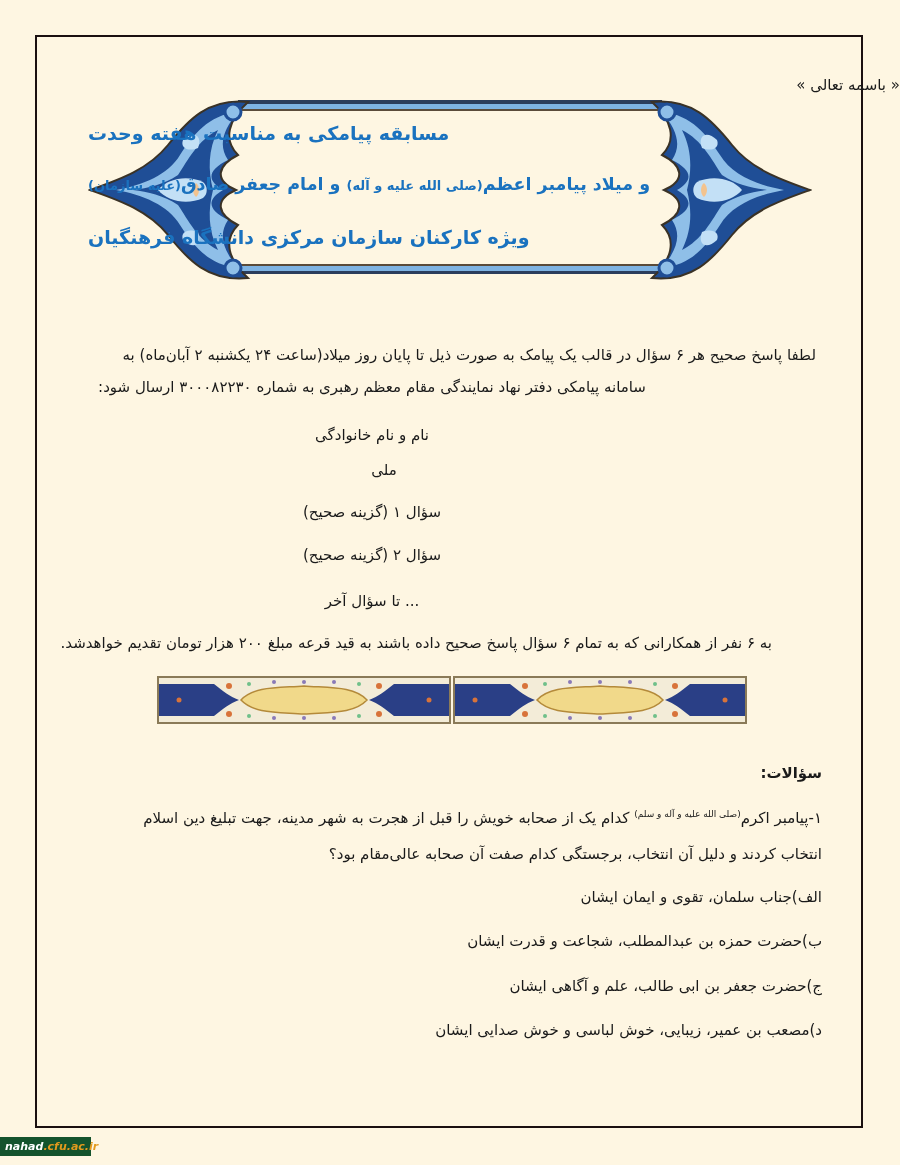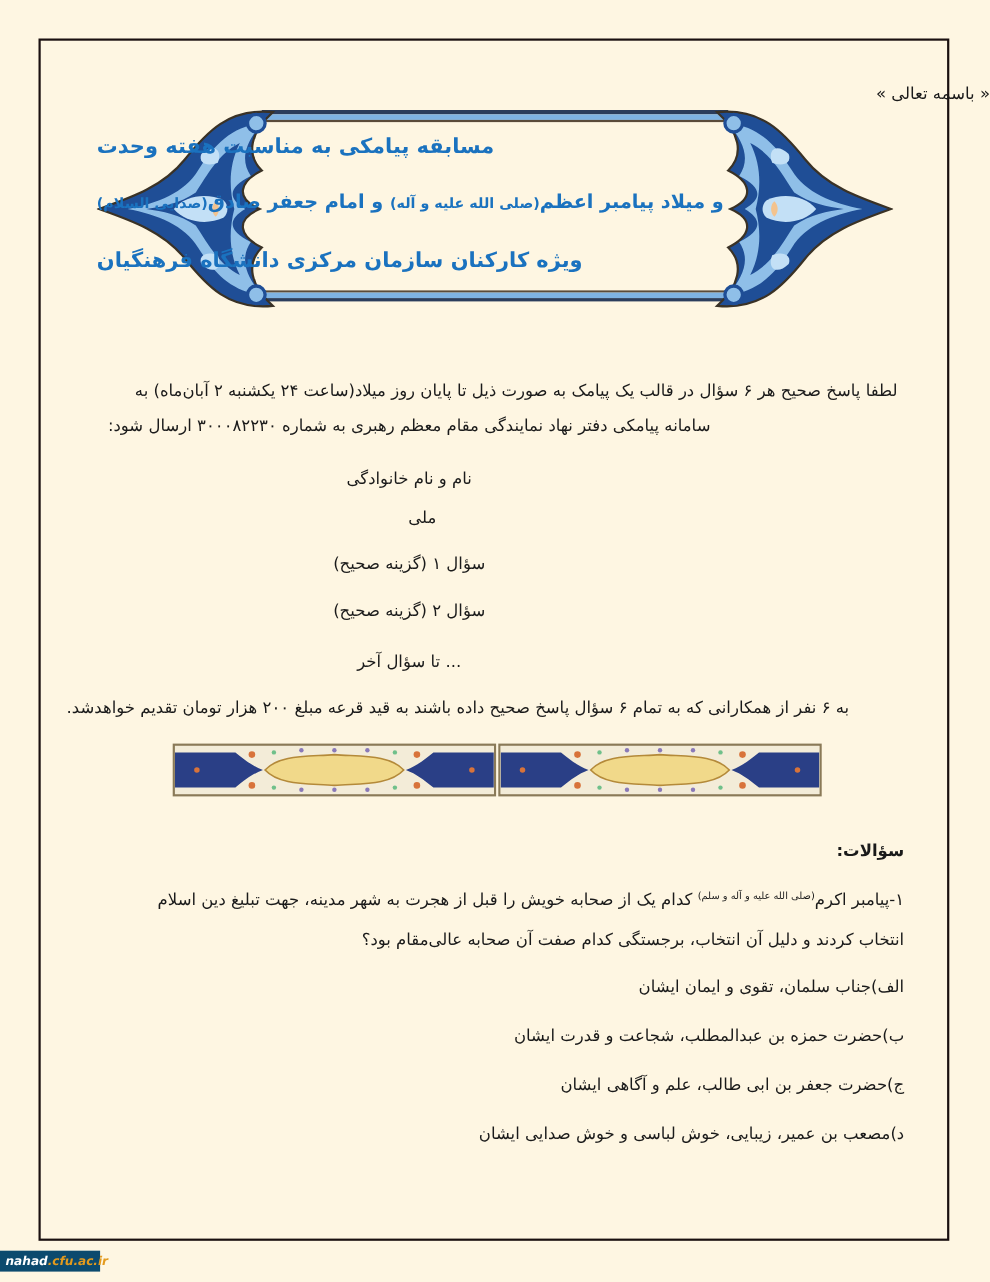--- a/index.html
+++ b/index.html
@@ -100,21 +100,21 @@
     .sup-honor {
       font-size: 9px;
       vertical-align: super;
     }
     .watermark {
       position: absolute;
       left: 0;
       top: 1137px;
       width: 91px;
       height: 19px;
-      background: #0c4a6e;
+      background: #14532d;
       font-family: "DejaVu Sans", sans-serif;
       font-style: italic;
       font-weight: bold;
       font-size: 11px;
       line-height: 19px;
       padding-left: 5px;
       box-sizing: border-box;
       white-space: nowrap;
     }
     .watermark .wm-a { color: #ffffff; }
@@ -156,21 +156,21 @@
       <path d="M70,100 C80,88 100,85 115,92 C120,96 120,104 115,108 C100,115 80,112 70,100 Z" fill="#c3e0f6"></path>
       <path d="M108,93 C104,97 104,103 108,107 C112,104 112,96 108,93 Z" fill="#f3c38e"></path>
       <circle cx="145" cy="22" r="8" fill="#8fbfe8" stroke="#1f4e96" stroke-width="3"></circle>
       <circle cx="145" cy="178" r="8" fill="#8fbfe8" stroke="#1f4e96" stroke-width="3"></circle>
       <path d="M95,50 C105,40 115,45 110,58 C100,62 92,58 95,50 Z" fill="#c3e0f6"></path>
       <path d="M95,150 C105,160 115,155 110,142 C100,138 92,142 95,150 Z" fill="#c3e0f6"></path>
     </g>
   </svg>
   <div class="banner-lines">
     <div class="banner-line l1">مسابقه پیامکی به مناسبت هفته وحدت</div>
-    <div class="banner-line l2"><span>و میلاد پیامبر اعظم</span><small>(صلی الله علیه و آله)</small><span> و امام جعفر صادق</span><small>(صدایی السلام)</small></div>
+    <div class="banner-line l2"><span>و میلاد پیامبر اعظم</span><small>(صلی الله علیه و آله)</small><span> و امام جعفر صادق</span><small>(علیه سازمان)</small></div>
     <div class="banner-line l3">ویژه کارکنان سازمان مرکزی دانشگاه فرهنگیان</div>
   </div>
 </div>
 
 <div class="body-text right-aligned" style="top:346px;">لطفا پاسخ صحیح هر ۶ سؤال در قالب یک پیامک به صورت ذیل تا پایان روز میلاد(ساعت ۲۴ یکشنبه ۲ آبان‌ماه) به</div>
 <div class="body-text centered" style="top:378px;">سامانه پیامکی دفتر نهاد نمایندگی مقام معظم رهبری به شماره ۳۰۰۰۸۲۲۳۰ ارسال شود:</div>
 
 <div class="body-text centered" style="top:426px;">نام و نام خانوادگی</div>
 <div class="body-text centered" style="top:461px;padding-left:12px;">ملی</div>
 <div class="body-text centered" style="top:503px;">سؤال ۱ (گزینه صحیح)</div>

